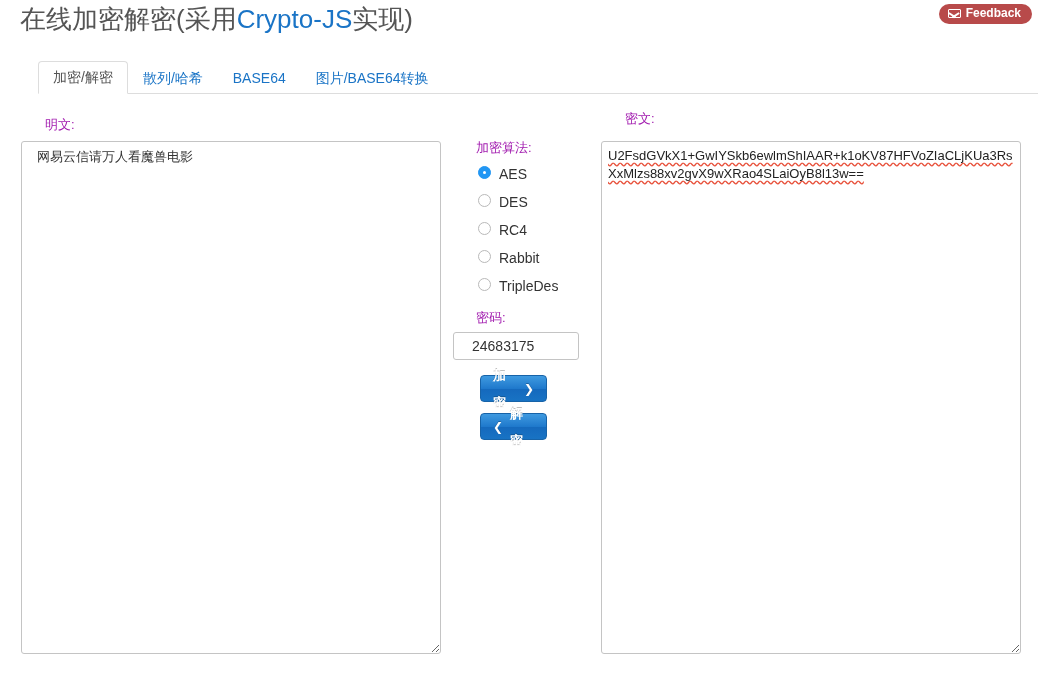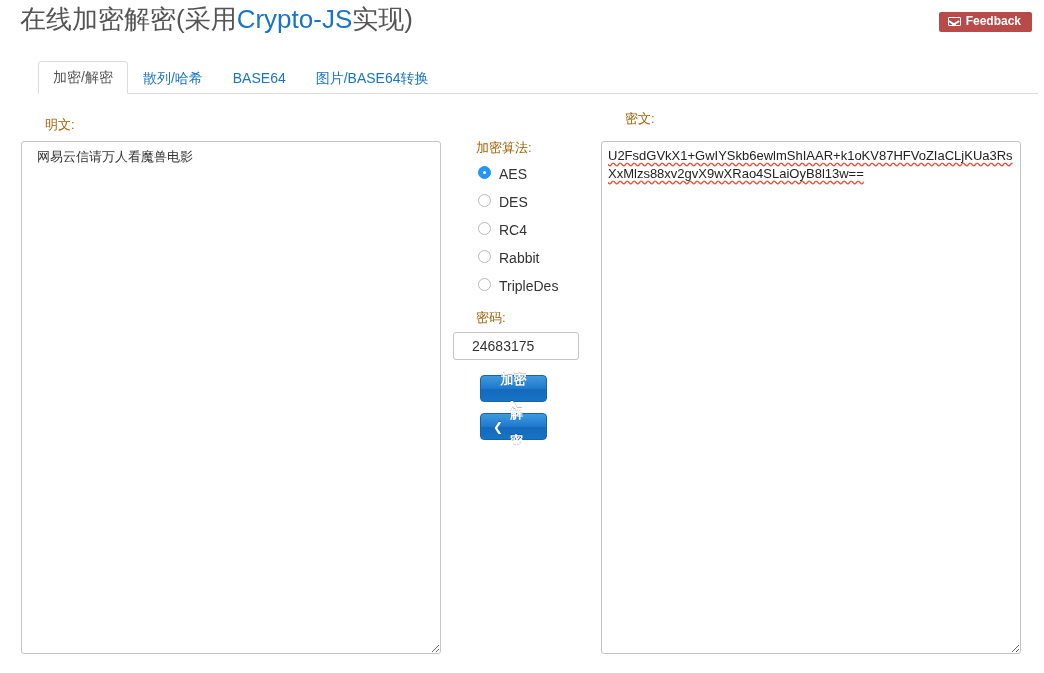--- a/index.html
+++ b/index.html
@@ -29,26 +29,26 @@
     white-space: nowrap;
   }
   .page-header .brand-link {
     color: #1a74c6;
     text-decoration: none;
   }
 
   .feedback-badge {
     position: absolute;
     right: 12px;
-    top: 12px;
+    top: 4px;
     background: #b84a4a;
     color: #ffffff;
     font-size: 12px;
     font-weight: bold;
-    border-radius: 2px;
+    border-radius: 10px;
     padding: 3px 11px 4px 9px;
     display: flex;
     align-items: center;
     gap: 5px;
     line-height: 13px;
     cursor: pointer;
     user-select: none;
   }
   .feedback-badge .env {
     display: inline-block;
@@ -104,21 +104,21 @@
     background: #ffffff;
     border: 1px solid #dddddd;
     border-bottom: 1px solid #ffffff;
     cursor: default;
   }
 
   
   .field-label {
     font-size: 13px;
     line-height: 16px;
-    color: #a16207;
+    color: #a21caf;
     position: absolute;
     padding-left: 24px;
   }
 
   .plain-label   { left: 21px;  top: 117px; }
   .cipher-label  { left: 601px; top: 111px; }
   .algo-label    { left: 452px; top: 140px; }
   .pwd-label     { left: 452px; top: 310px; }
 
   textarea.box {
@@ -242,21 +242,21 @@
     cursor: pointer;
     display: flex;
     align-items: center;
     justify-content: center;
     gap: 7px;
     padding: 0 12px;
     height: 27px;
     line-height: 27px;
     text-shadow: 0 -1px 0 rgba(0,0,0,0.25);
   }
-  #encrypt-button { left: 480px; top: 375px; width: 67px; flex-direction: column; }
+  #encrypt-button { left: 480px; top: 375px; width: 67px; }
   #decrypt-button { left: 480px; top: 413px; width: 67px; }
   .arrow { font-size: 12px; font-weight: bold; line-height: 1; }
 </style>
 </head>
 <body>
 
 <div class="page-header">
   <span>在线加密解密(采用</span><a class="brand-link" href="#">Crypto-JS</a><span>实现)</span>
 </div>
 

